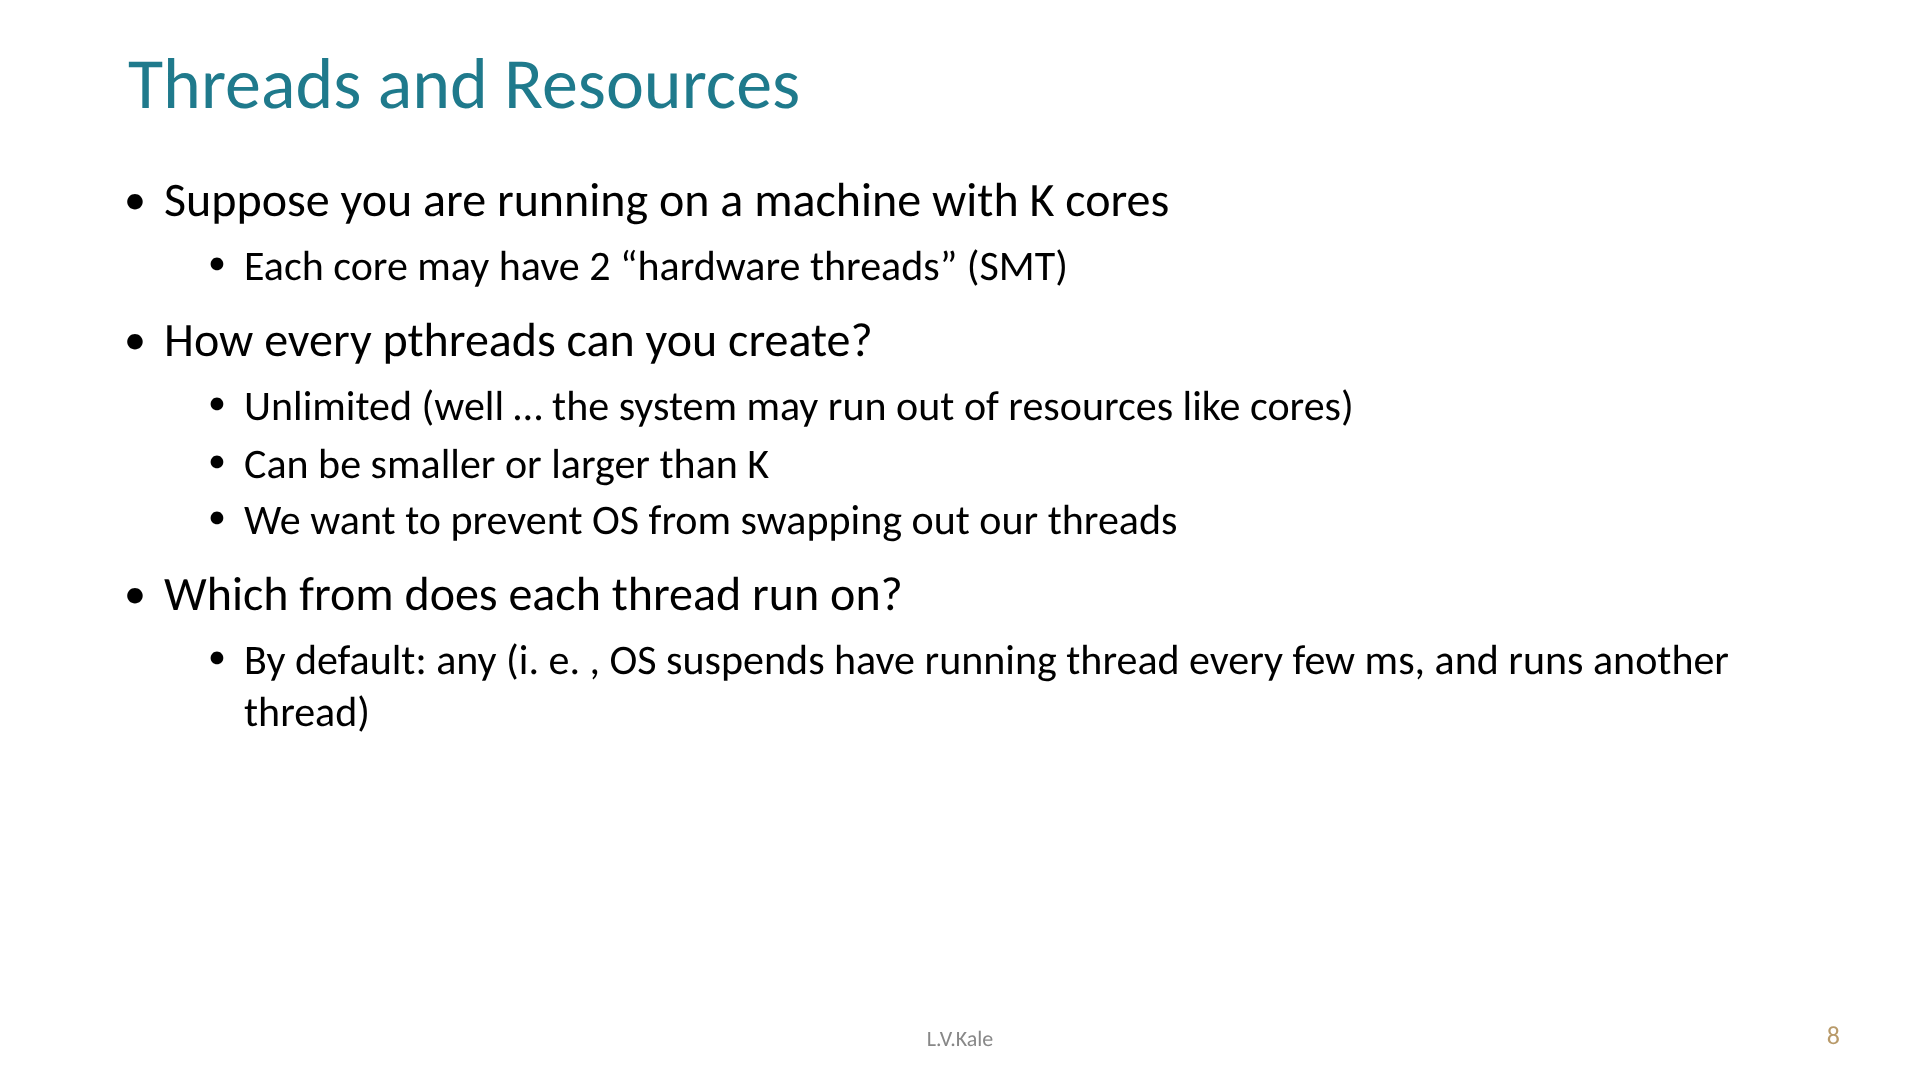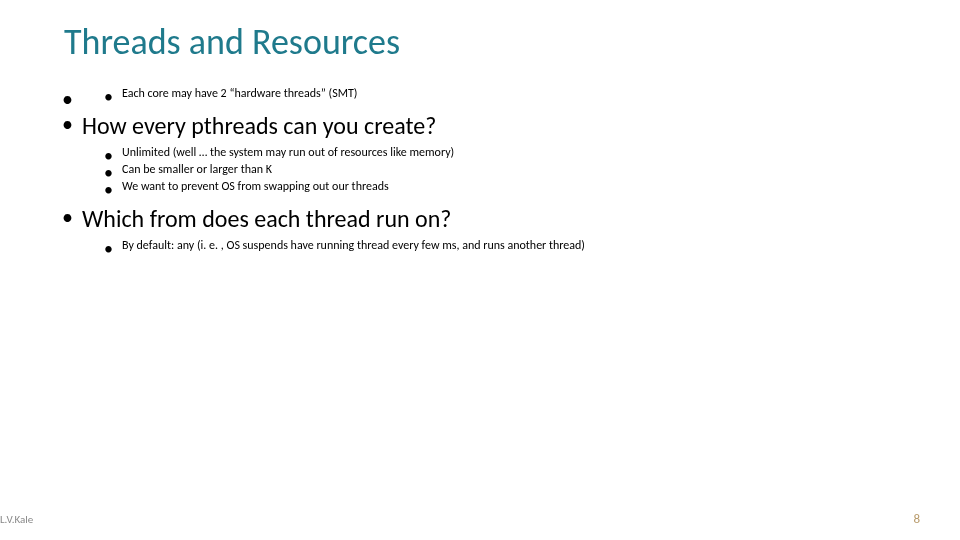--- a/index.html
+++ b/index.html
@@ -3,41 +3,42 @@
 <meta charset="utf-8">
 <style>
   * { margin: 0; padding: 0; box-sizing: border-box; }
   html, body { width: 960px; height: 540px; background: #fff; font-family: Calibri, "Segoe UI", Arial, sans-serif; color: #000; }
   .slide { position: relative; width: 960px; height: 540px; padding: 20px 68px 40px 60px; }
   .title { color: #1f7a8c; font-size: 36px; font-weight: 400; margin-bottom: 22px; margin-left: 4px; }
   ul.top { list-style: none; }
   ul.top > li { position: relative; padding-left: 22px; font-size: 24px; margin-bottom: 4px; line-height: 1.25; }
   ul.top > li::before { content: "•"; position: absolute; left: 2px; top: 0; font-size: 22px; }
   ul.sub { list-style: none; margin-top: 4px; margin-bottom: 10px; }
-  ul.sub > li { position: relative; padding-left: 40px; font-size: 12px; line-height: 1.25; margin-bottom: 2px; }
+  ul.sub > li { position: relative; padding-left: 40px; font-size: 21px; line-height: 1.25; margin-bottom: 2px; }
   ul.sub > li::before { content: "•"; position: absolute; left: 22px; top: 0; font-size: 18px; }
-  .footer-center { position: absolute; bottom: 14px; left: 0; width: 100%; text-align: left; font-size: 11px; color: #888; }
+  .footer-center { position: absolute; bottom: 14px; left: 0; width: 100%; text-align: center; font-size: 11px; color: #888; }
   .footer-right { position: absolute; bottom: 14px; right: 40px; font-size: 13px; color: #b89a6a; }
 </style>
 </head>
 <body>
 
 <div class="slide">
   <h1 class="title">Threads and Resources</h1>
 
   <ul class="top">
     <li>
+      <span>Suppose you are running on a machine with K cores</span>
       <ul class="sub">
         <li>Each core may have 2 “hardware threads” (SMT)</li>
       </ul>
     </li>
     <li>
       <span>How every pthreads can you create?</span>
       <ul class="sub">
-        <li>Unlimited (well … the system may run out of resources like memory)</li>
+        <li>Unlimited (well … the system may run out of resources like cores)</li>
         <li>Can be smaller or larger than K</li>
         <li>We want to prevent OS from swapping out our threads</li>
       </ul>
     </li>
     <li>
       <span>Which from does each thread run on?</span>
       <ul class="sub">
         <li>By default: any (i. e. , OS suspends have running thread every few ms, and runs another thread)</li>
       </ul>
     </li>

